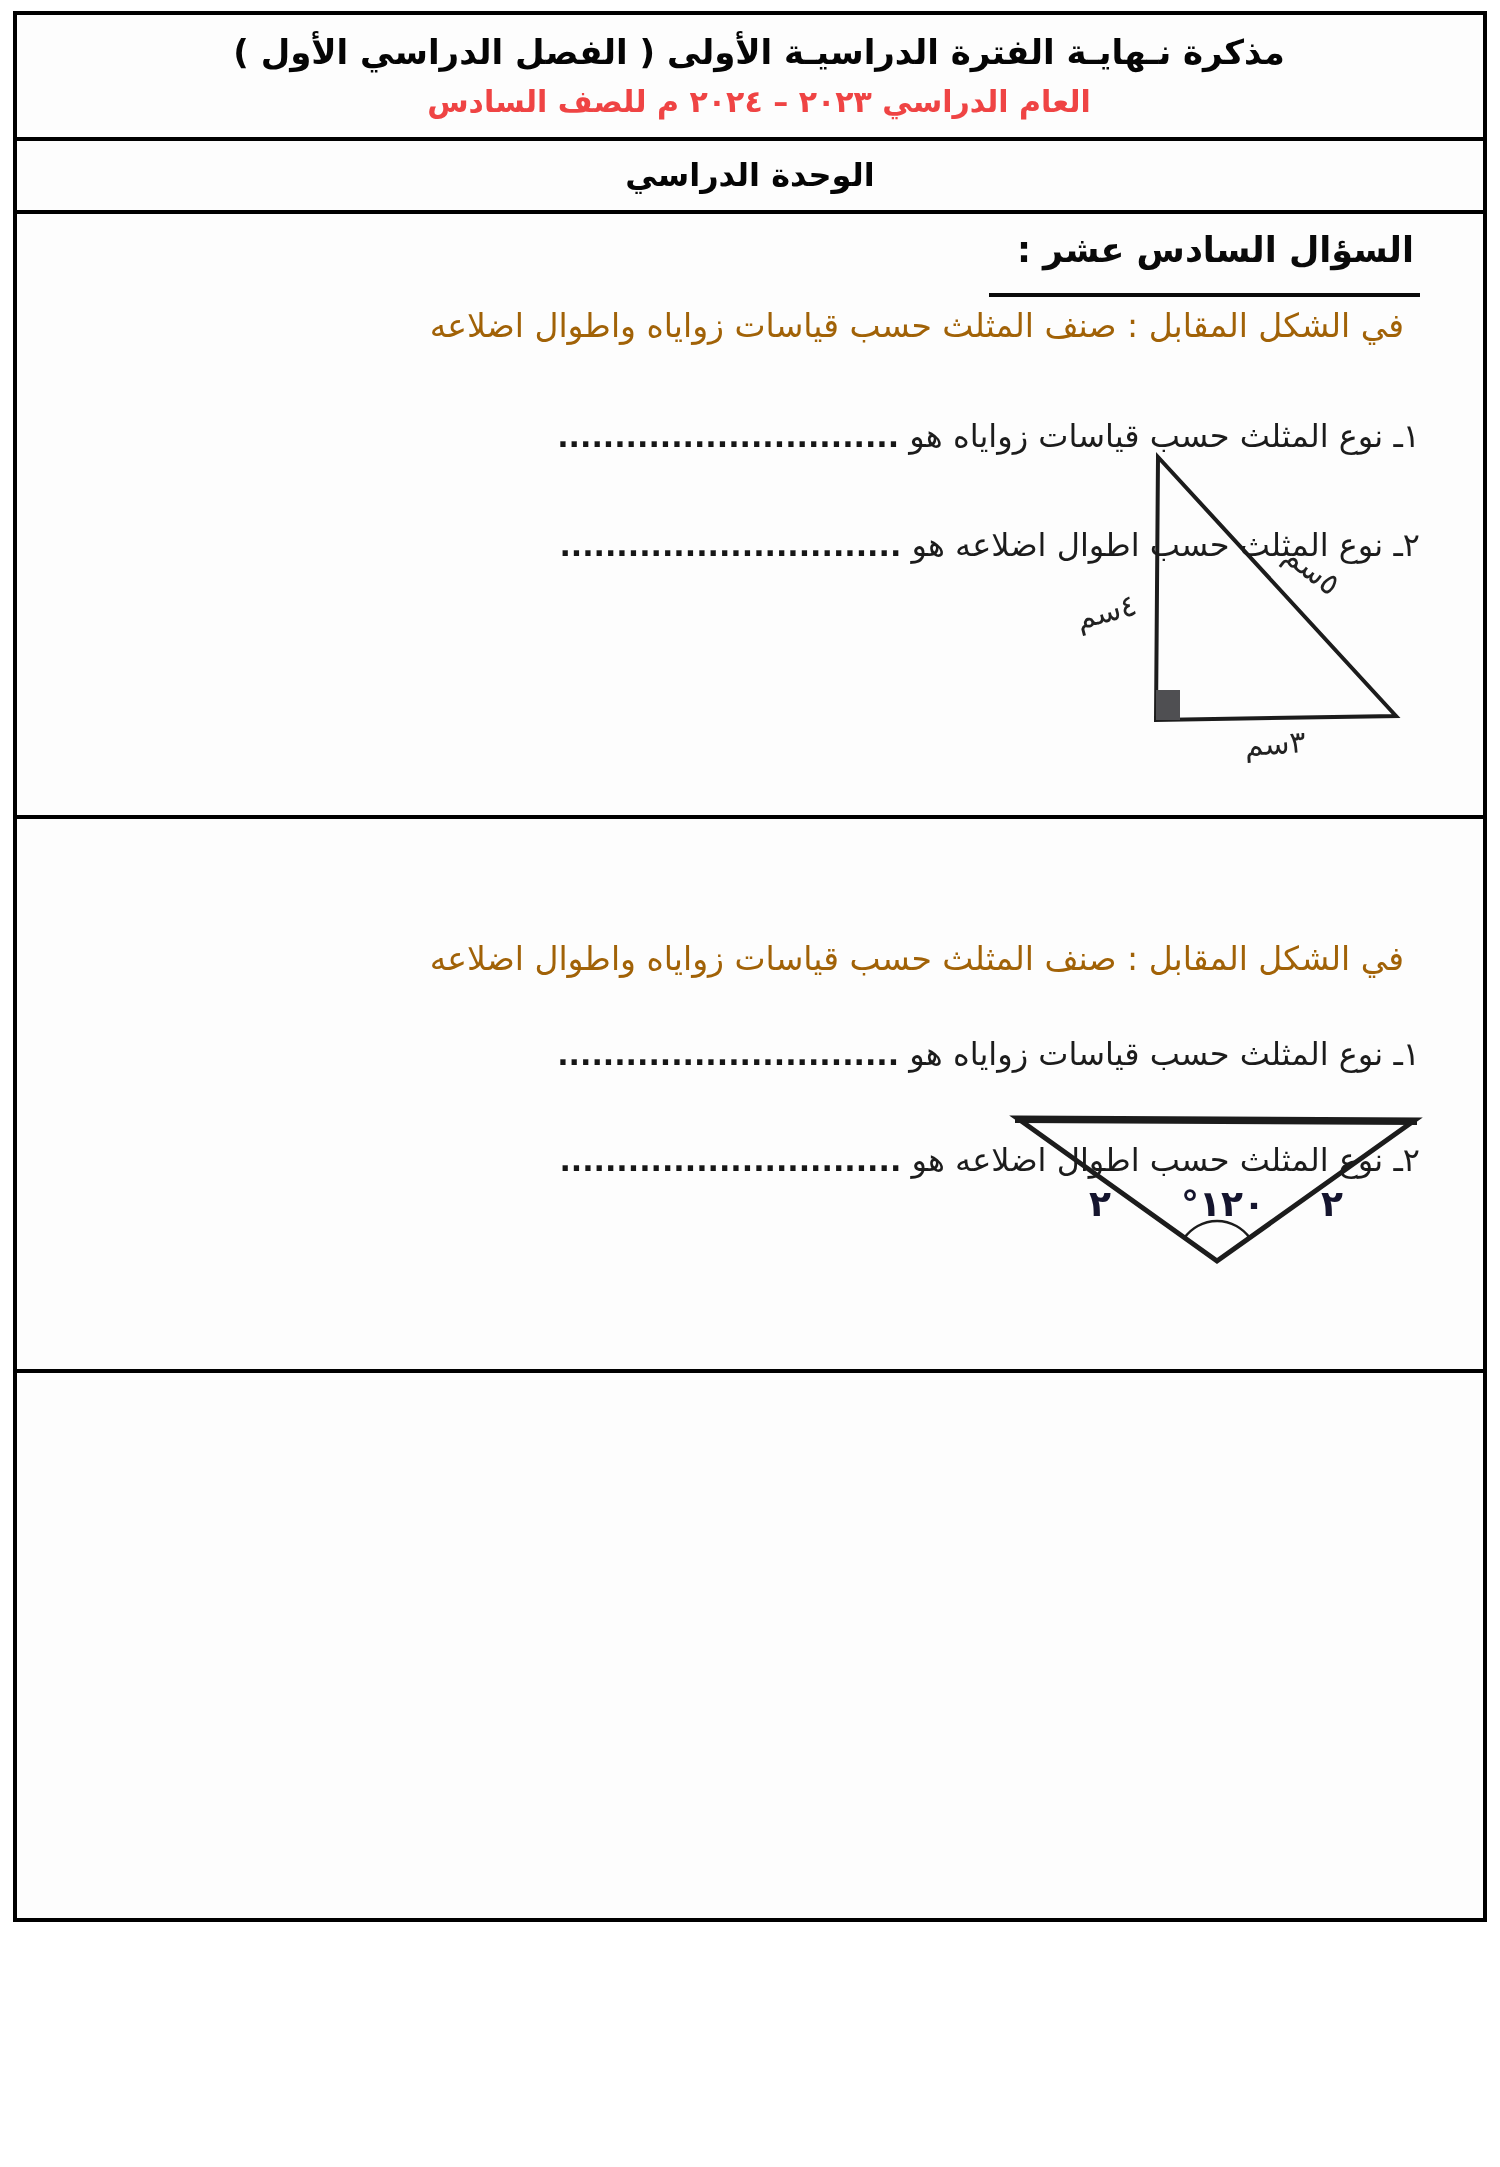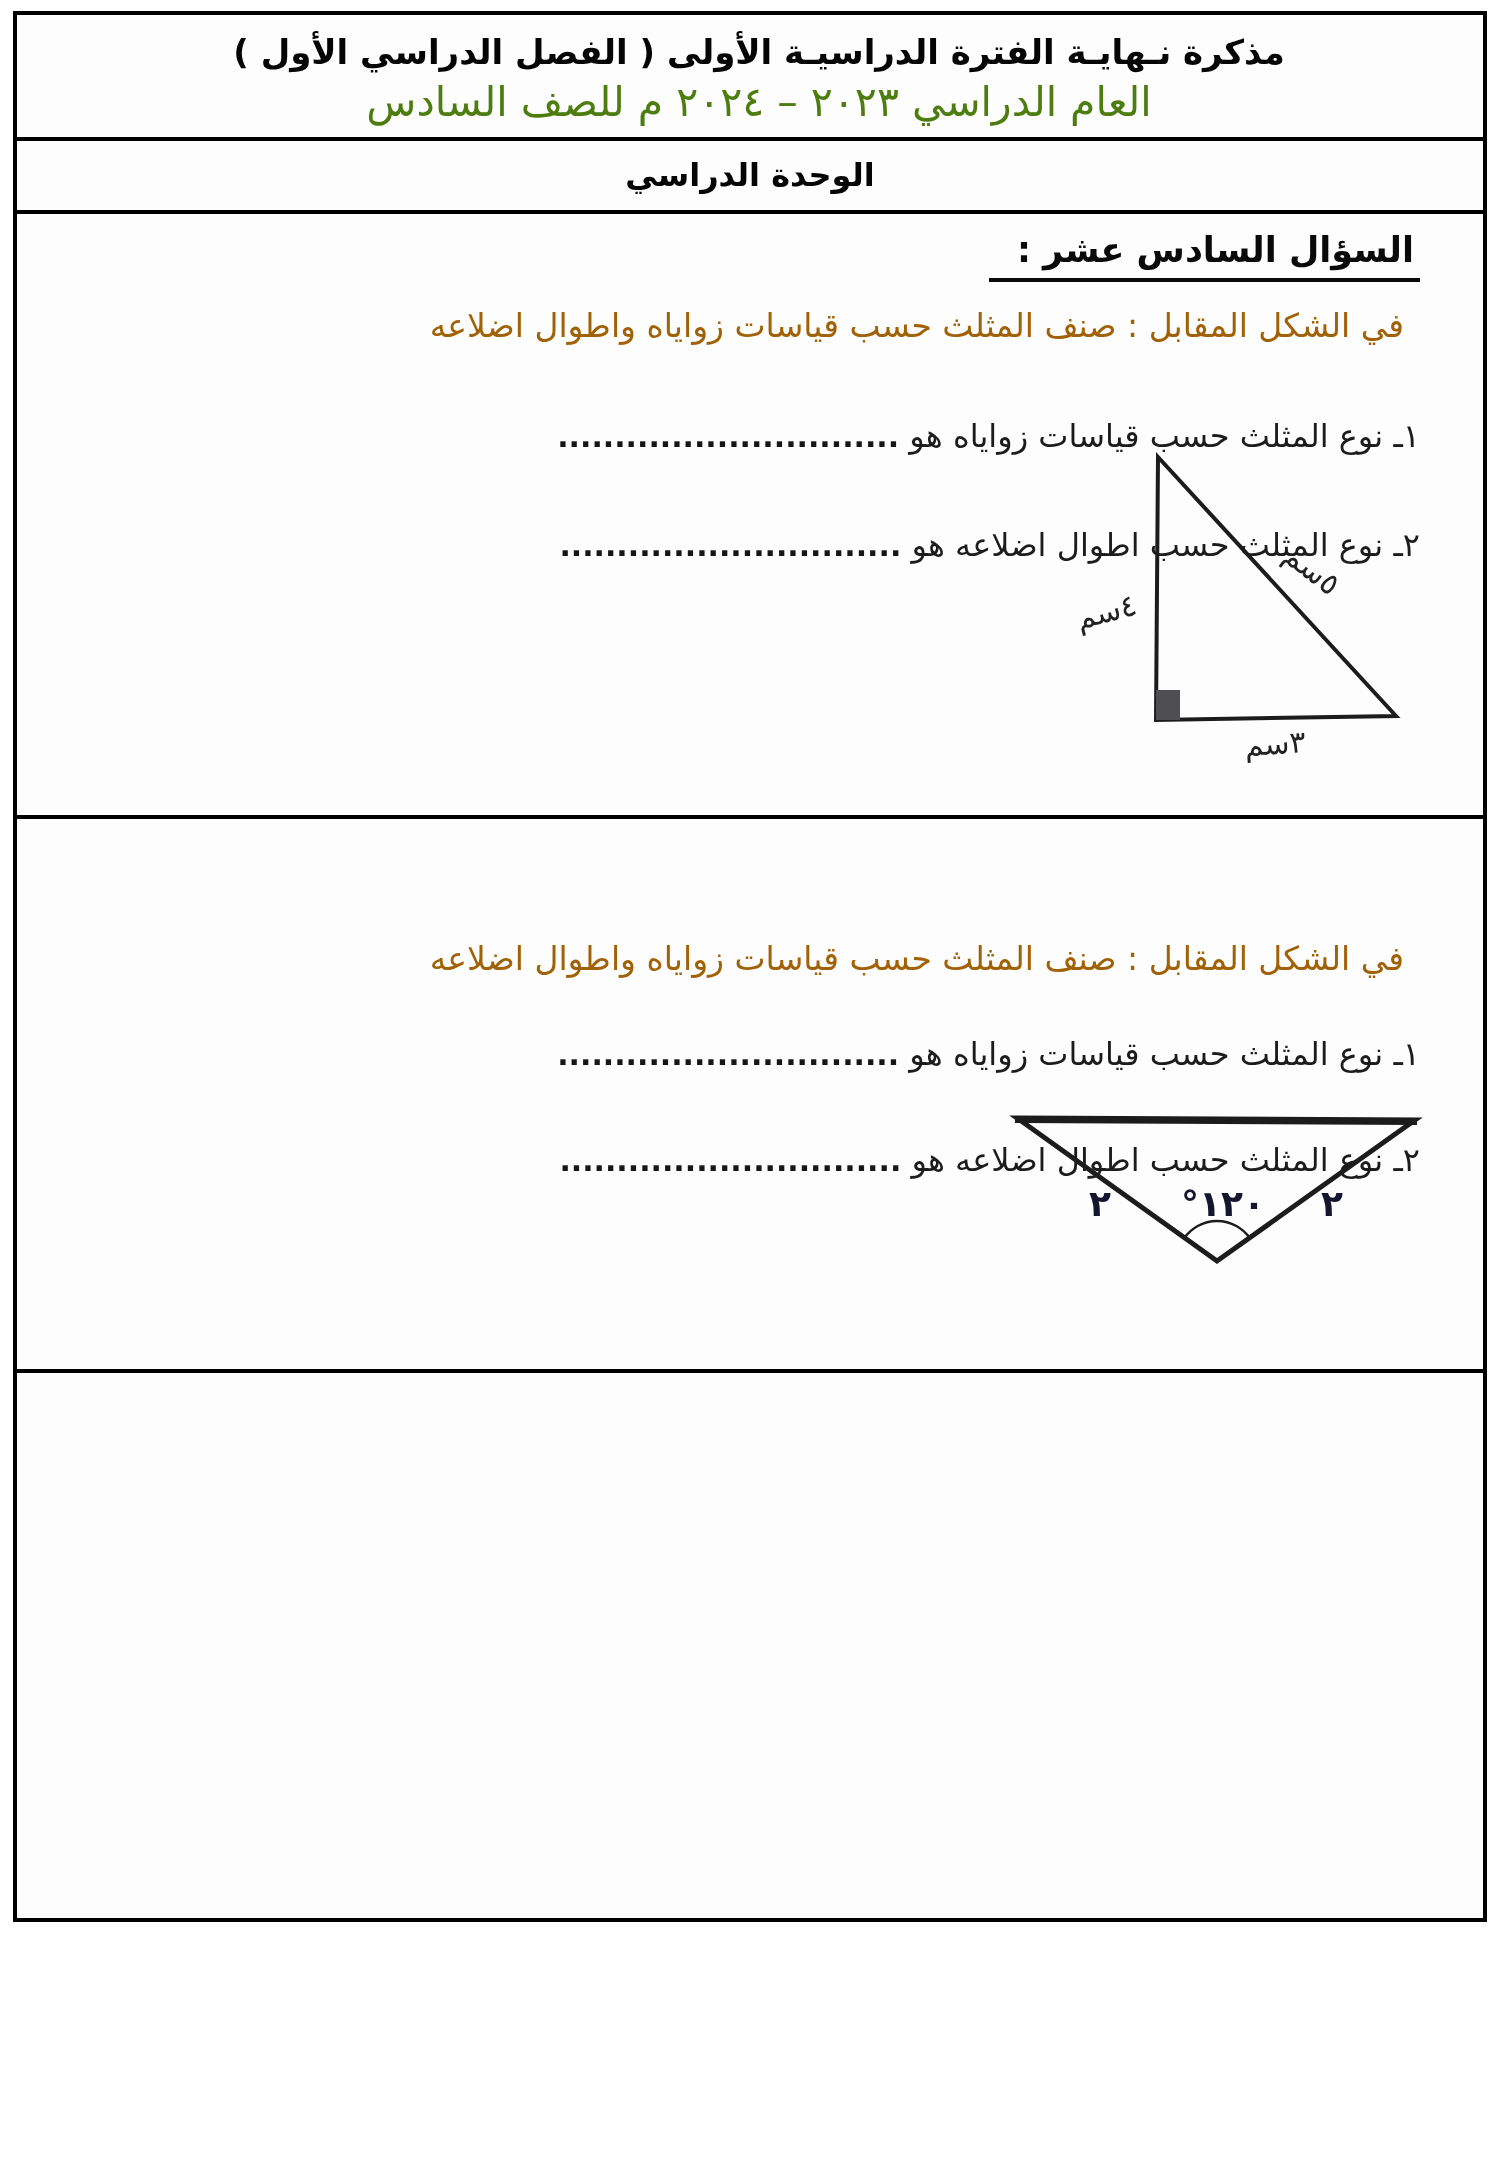--- a/index.html
+++ b/index.html
@@ -22,32 +22,32 @@
   .row-unit     { height:73px;  text-align:center; }
   .row-q16      { height:605px; }
   .row-q17      { height:554px; }
   .row-empty    { height:549px; }
 
   .header-line1 {
     font-size:34px; font-weight:bold; color:#050505;
     line-height:50px; letter-spacing:0px;
   }
   .header-line2 {
-    font-size:41px; font-weight:normal; color:#4d7c0f;
+    font-size:30px; font-weight:bold; color:#ef4444;
     line-height:50px; letter-spacing:1px;
   }
   .unit-title {
     font-size:32px; font-weight:bold; color:#050505;
     line-height:69px;
   }
   .q-title {
     position:absolute; right:63px;
     font-size:35px; font-weight:bold; color:#0a0a0a;
     border-bottom:4px solid #0a0a0a;
-    padding:0 6px 8px 28px;
+    padding:0 6px 23px 28px;
     white-space:nowrap;
   }
   .q-intro {
     position:absolute; right:79px;
     font-size:33px; color:#a16207;
     white-space:nowrap;
   }
   .ans-line {
     position:absolute; right:63px;
     font-size:32px; color:#1c1c1c;

